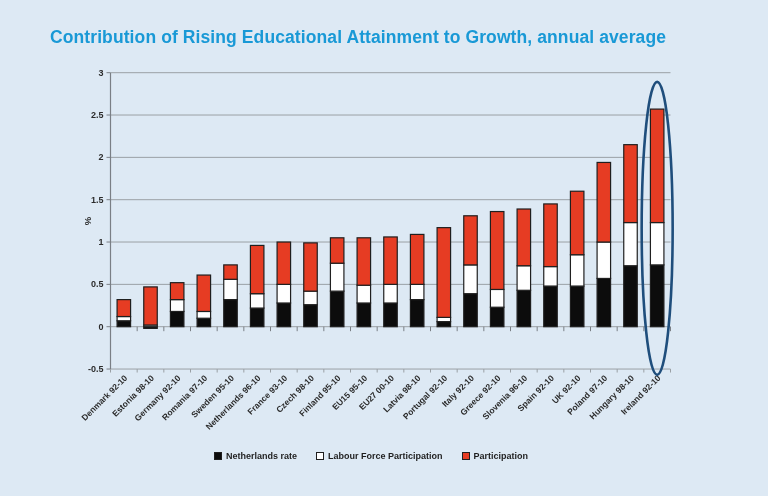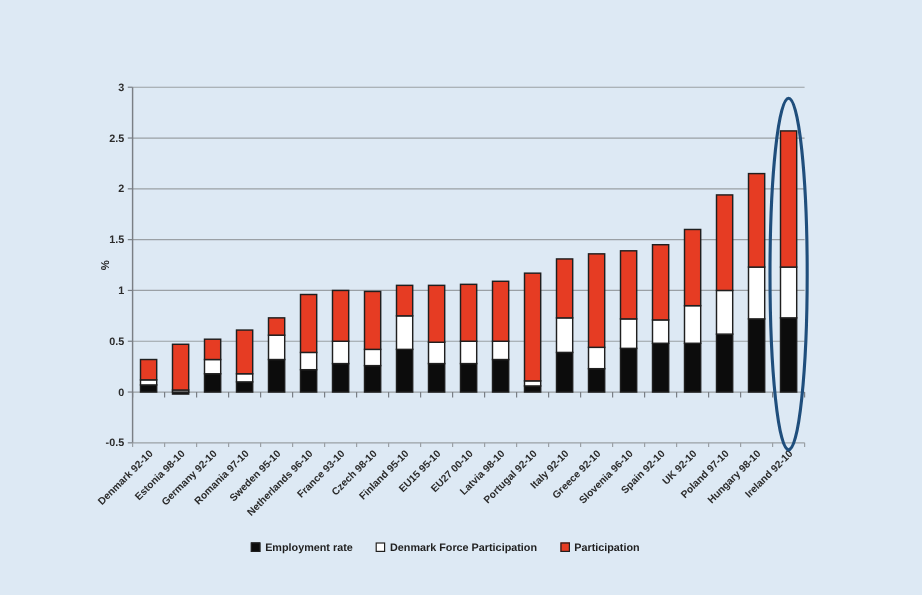--- a/index.html
+++ b/index.html
@@ -21,20 +21,21 @@
     transform:translateX(-13px);
   }
   .legend-item{display:flex;align-items:center;gap:4px;}
   .legend-swatch{width:8px;height:8px;box-sizing:border-box;border:1.2px solid #1f1f1f;}
   .legend-label{font-size:9px;font-weight:bold;color:#1f1f1f;white-space:nowrap;}
 </style>
 </head>
 <body style="background: rgb(221, 233, 244);">
 
 <div class="stage">
+  <div class="chart-title" style="color: rgb(25, 153, 214);">Contribution of Rising Educational Attainment to Growth, annual average</div>
 
   <svg id="chart-svg" width="768" height="496" viewBox="0 0 768 496">
       <line x1="110.5" x2="670.5" y1="369.03499999999997" y2="369.03499999999997" stroke="#9aa0a5" stroke-width="1"></line>
       <line x1="110.5" x2="670.5" y1="326.7" y2="326.7" stroke="#9aa0a5" stroke-width="1"></line>
       <line x1="110.5" x2="670.5" y1="284.365" y2="284.365" stroke="#9aa0a5" stroke-width="1"></line>
       <line x1="110.5" x2="670.5" y1="242.02999999999997" y2="242.02999999999997" stroke="#9aa0a5" stroke-width="1"></line>
       <line x1="110.5" x2="670.5" y1="199.695" y2="199.695" stroke="#9aa0a5" stroke-width="1"></line>
       <line x1="110.5" x2="670.5" y1="157.35999999999999" y2="157.35999999999999" stroke="#9aa0a5" stroke-width="1"></line>
       <line x1="110.5" x2="670.5" y1="115.02499999999998" y2="115.02499999999998" stroke="#9aa0a5" stroke-width="1"></line>
       <line x1="110.5" x2="670.5" y1="72.69" y2="72.69" stroke="#9aa0a5" stroke-width="1"></line>
@@ -183,24 +184,24 @@
       <text x="581.1666666666667" y="378.53499999999997" text-anchor="end" font-size="8.5" font-weight="bold" fill="#2b2b2b" transform="rotate(-45 581.1666666666667 378.53499999999997)">UK 92-10</text>
       <text x="607.8333333333334" y="378.53499999999997" text-anchor="end" font-size="8.5" font-weight="bold" fill="#2b2b2b" transform="rotate(-45 607.8333333333334 378.53499999999997)">Poland 97-10</text>
       <text x="634.5" y="378.53499999999997" text-anchor="end" font-size="8.5" font-weight="bold" fill="#2b2b2b" transform="rotate(-45 634.5 378.53499999999997)">Hungary 98-10</text>
       <text x="661.1666666666667" y="378.53499999999997" text-anchor="end" font-size="8.5" font-weight="bold" fill="#2b2b2b" transform="rotate(-45 661.1666666666667 378.53499999999997)">Ireland 92-10</text>
       <ellipse cx="657.1666666666667" cy="228.36249999999998" rx="15.5" ry="146.5" fill="none" stroke="#1f4e7c" stroke-width="2.6"></ellipse>
     </svg>
 
   <div class="legend" id="legend">
       <div class="legend-item">
         <span class="legend-swatch" style="background: rgb(12, 12, 12);"></span>
-        <span class="legend-label">Employment rate</span>
+        <span class="legend-label">Netherlands rate</span>
       </div>
       <div class="legend-item">
         <span class="legend-swatch" style="background: rgb(255, 255, 255);"></span>
-        <span class="legend-label">Denmark Force Participation</span>
+        <span class="legend-label">Labour Force Participation</span>
       </div>
       <div class="legend-item">
         <span class="legend-swatch" style="background: rgb(230, 60, 35);"></span>
         <span class="legend-label">Participation</span>
       </div>
     </div>
 </div>
 
 </body></html>

